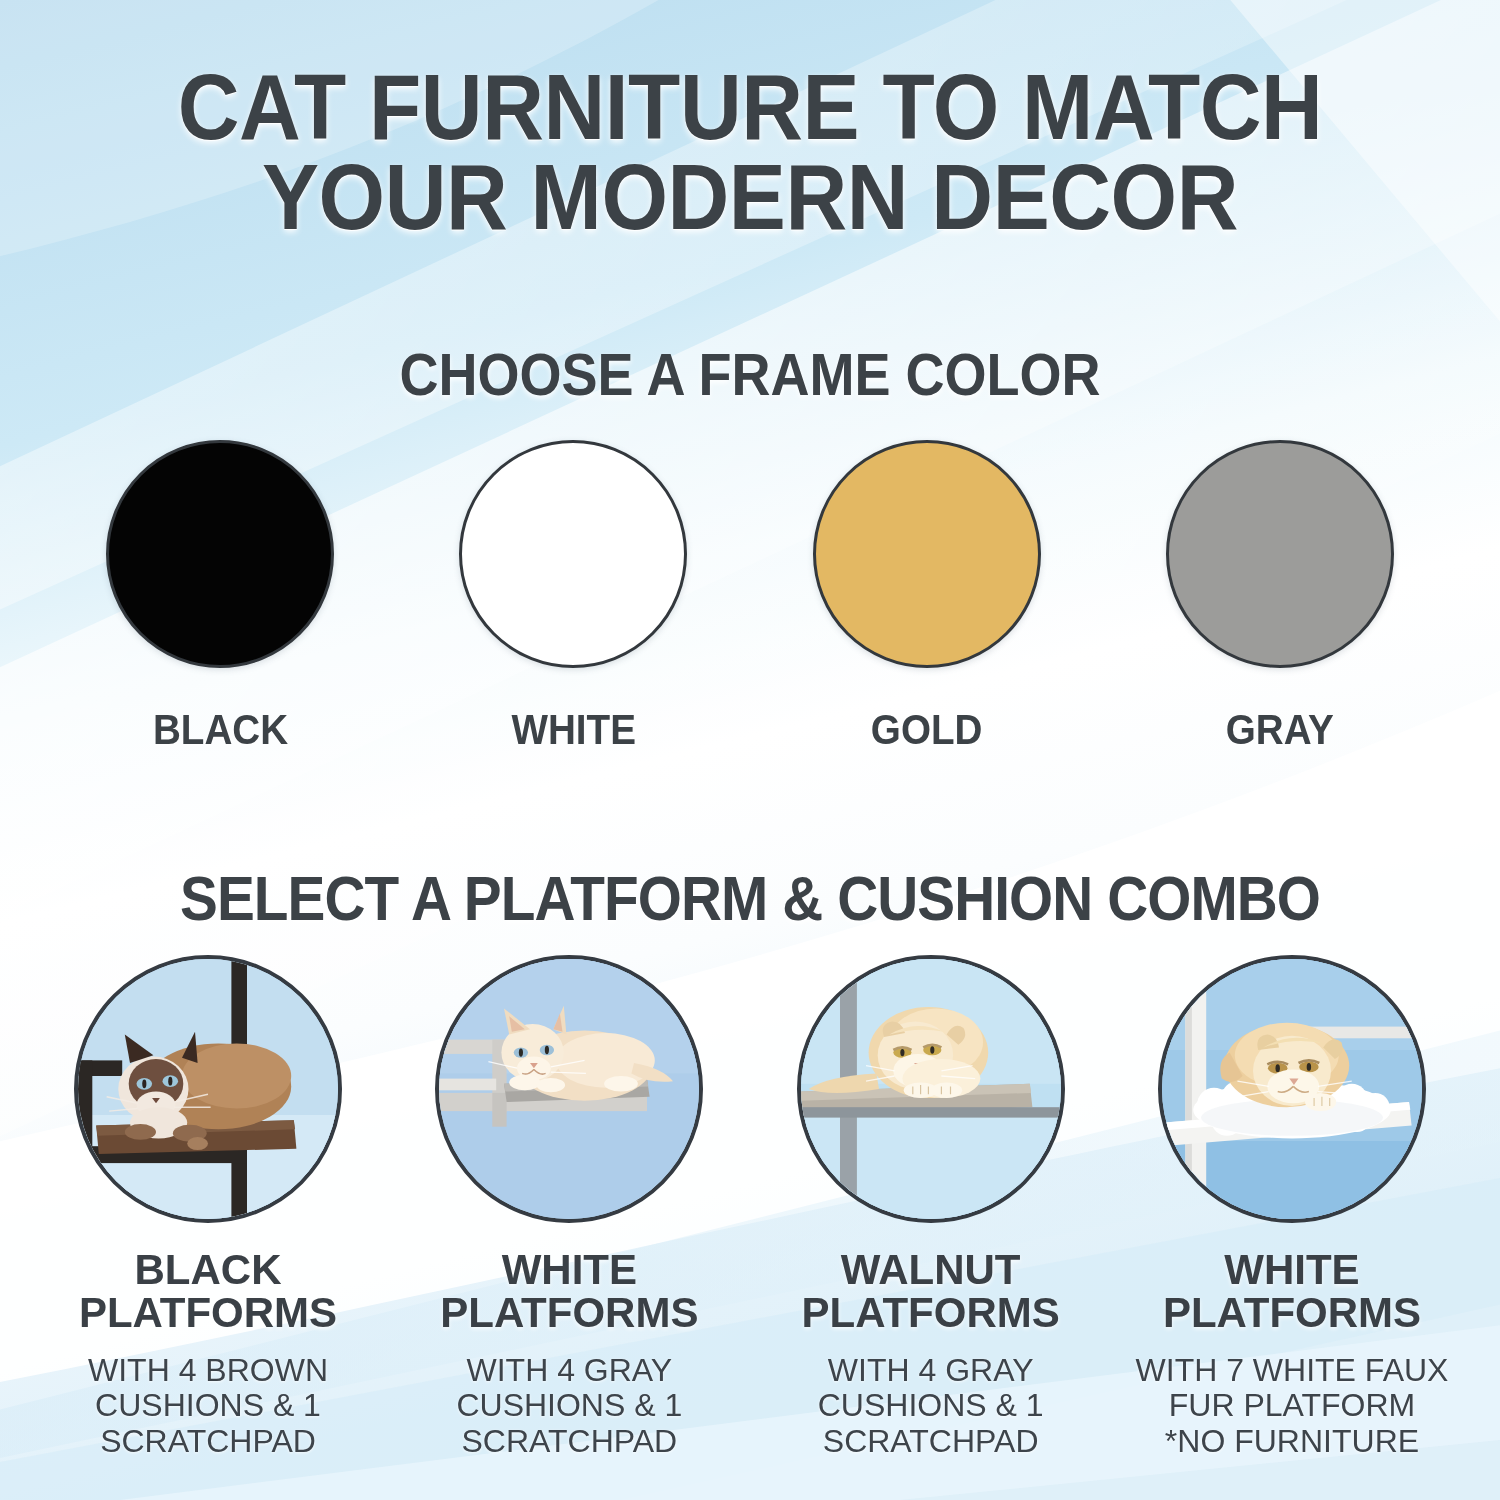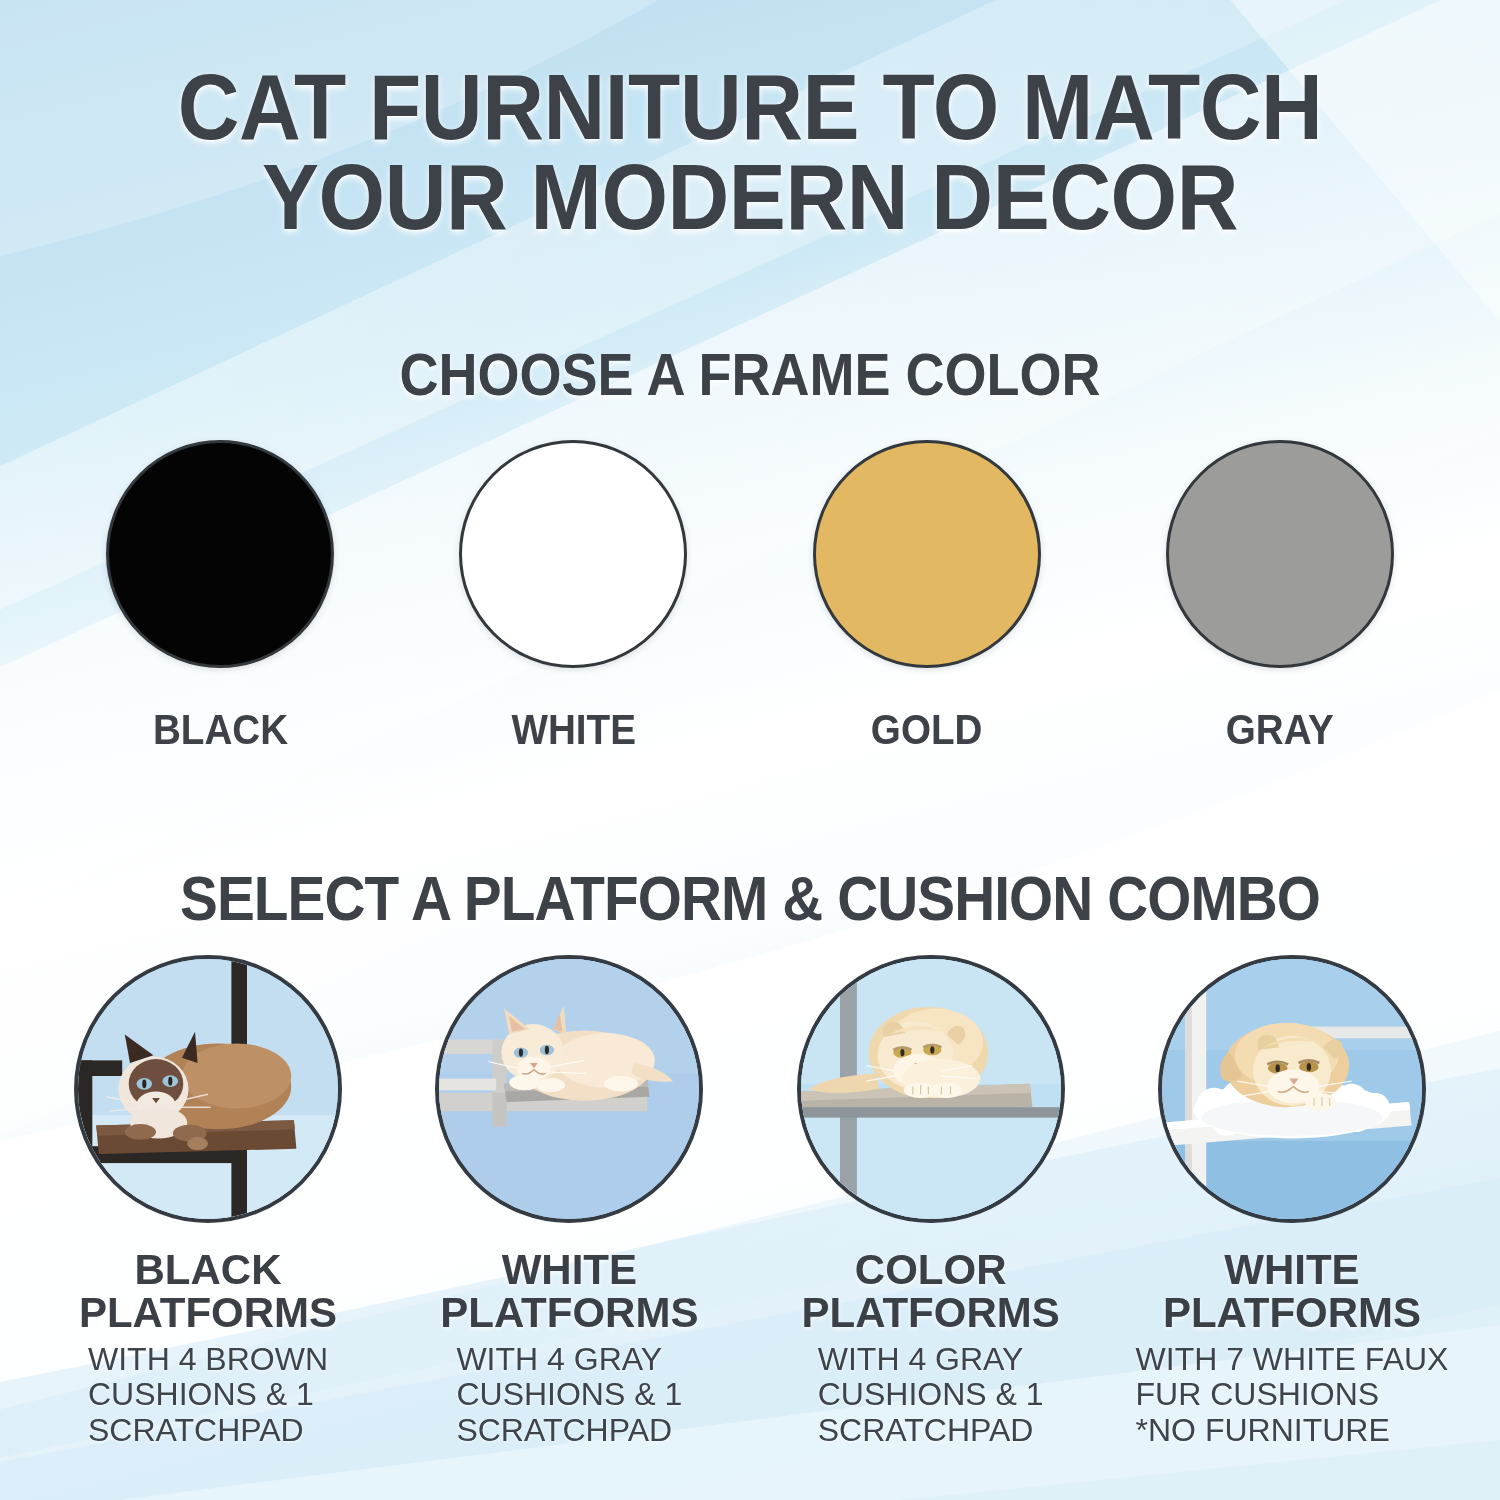--- a/index.html
+++ b/index.html
@@ -74,23 +74,23 @@
   }
   .thumb svg { display:block; width:100%; height:100%; }
 
   .combo-title-txt {
     margin-top:26px;
     font-weight:700; font-size:42px; line-height:1.02;
     color:#3a4046; text-align:center;
     text-shadow:0 2px 4px rgba(255,255,255,0.8);
   }
   .combo-sub {
-    margin-top:7px;
+    margin-top:18px;
     font-weight:400; font-size:32px; line-height:1.12;
-    color:#3d444b; text-align:left;
+    color:#3d444b; text-align:center;
     text-shadow:0 1px 3px rgba(255,255,255,0.8);
   }
 </style>
 </head>
 <body>
 
 <svg id="bg" viewBox="0 0 1500 1500" preserveAspectRatio="none">
   <defs>
     <linearGradient id="bgGrad" x1="0" y1="0" x2="0.25" y2="1">
       <stop offset="0%" stop-color="#b9dcef"></stop>
@@ -329,21 +329,21 @@
 
           <g stroke="#ffffff" stroke-width="1" opacity="0.75">
             <line x1="108" y1="86" x2="132" y2="82"></line>
             <line x1="108" y1="90" x2="134" y2="92"></line>
             <line x1="72" y1="86" x2="50" y2="82"></line>
             <line x1="72" y1="90" x2="50" y2="94"></line>
           </g>
         </svg>
       </div>
       <div class="combo-title-txt">
-        <div>COLOR</div>
+        <div>WALNUT</div>
         <div>PLATFORMS</div>
       </div>
       <div class="combo-sub">
         <div>WITH 4 GRAY</div>
         <div>CUSHIONS &amp; 1</div>
         <div>SCRATCHPAD</div>
       </div>
     </div>
 
     <div class="combo-cell">
@@ -407,19 +407,19 @@
             <line x1="82" y1="102" x2="58" y2="106"></line>
           </g>
         </svg>
       </div>
       <div class="combo-title-txt">
         <div>WHITE</div>
         <div>PLATFORMS</div>
       </div>
       <div class="combo-sub">
         <div>WITH 7 WHITE FAUX</div>
-        <div>FUR CUSHIONS</div>
+        <div>FUR PLATFORM</div>
         <div>*NO FURNITURE</div>
       </div>
     </div>
 
   </div>
 </div>
 
 </body></html>

